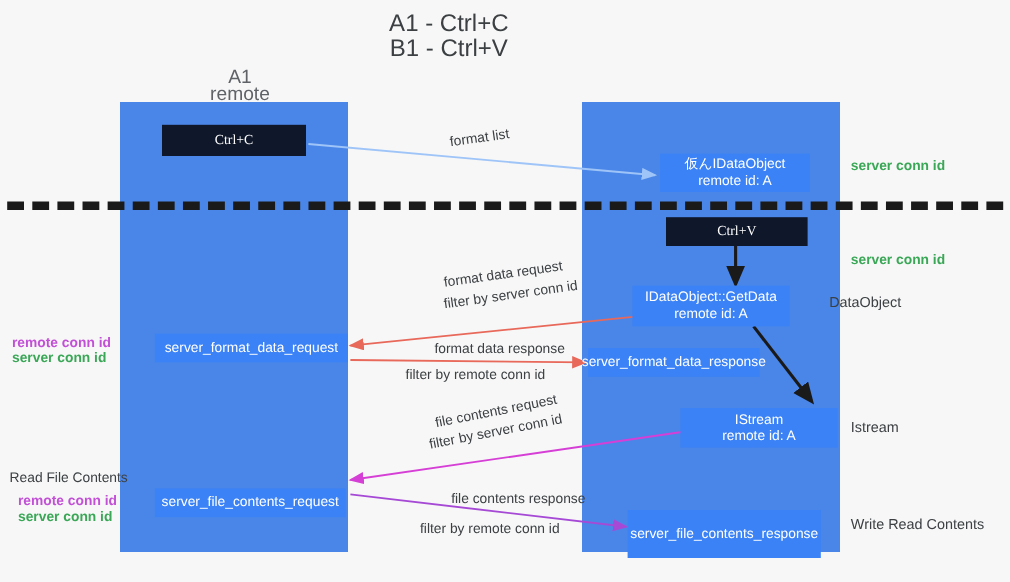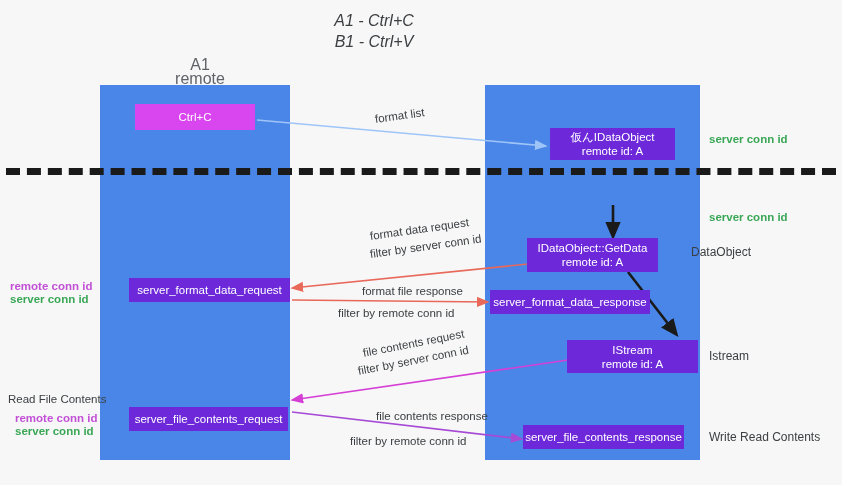--- a/index.html
+++ b/index.html
@@ -29,25 +29,24 @@
     height: 485px;
     pointer-events: none;
   }
   .abs { position: absolute; }
 
   
   .title {
     left: 0; top: 10px;
     width: 748px;
     text-align: center;
-    font-size: 16px;
+    font-size: 20px;
     line-height: 21px;
     color: #3c4043;
     white-space: pre-line;
-    font-style: italic;
   }
 
   
   .lane-head {
     text-align: center;
     font-size: 16px;
     line-height: 14px;
     color: #5f6368;
     white-space: pre-line;
   }
@@ -62,22 +61,22 @@
     box-sizing: border-box;
     display: flex;
     align-items: center;
     justify-content: center;
     text-align: center;
     color: #ffffff;
     font-size: 11.5px;
     line-height: 14px;
     white-space: pre-line;
   }
-  .node.green { background: #d946ef; }
-  .node.orange { background: #6d28d9; }
+  .node.green { background: #0f172a; font-family: Liberation Serif, serif; }
+  .node.orange { background: #3b82f6; }
 
   
   .dashed-sep {
     left: 6px;
     top: 168px;
     width: 830px;
     height: 0;
     border-top: 7px dashed #1a1a1a;
   }
 
@@ -153,44 +152,45 @@
     <line x1="292" y1="412" x2="522" y2="439" stroke="#a64ad6" stroke-width="1.6" marker-end="url(#ah-purple)"></line>
   </svg>
 
   <div class="abs dashed-sep"></div>
 
   <div class="abs node green" style="left:135px; top:104px; width:120px; height:26px;">Ctrl+C</div>
 
   <div class="abs node orange" style="left:550px; top:128px; width:125px; height:32px;">仮んIDataObject
 remote id: A</div>
 
+  <div class="abs node green" style="left:555px; top:181px; width:118px; height:24px;">Ctrl+V</div>
 
   <div class="abs node orange" style="left:527px; top:238px; width:131px; height:34px;">IDataObject::GetData
 remote id: A</div>
 
   <div class="abs node orange" style="left:129px; top:278px; width:161px; height:24px;">server_format_data_request</div>
 
-  <div class="abs node orange" style="left:490px; top:290px; width:160px; height:24px;">server_format_data_response</div>
+  <div class="abs node orange" style="left:490px; top:290px; width:143px; height:24px;">server_format_data_response</div>
 
   <div class="abs node orange" style="left:567px; top:340px; width:131px; height:33px;">IStream
 remote id: A</div>
 
   <div class="abs node orange" style="left:129px; top:407px; width:159px; height:24px;">server_file_contents_request</div>
 
-  <div class="abs node orange" style="left:523px; top:425px; width:161px; height:24px;">server_file_contents_response</div>
+  <div class="abs node orange" style="left:523px; top:425px; width:161px; height:40px;">server_file_contents_response</div>
 
   <div class="abs ann rot-up" style="left:375px; top:112px;">format list</div>
 
   <div class="abs ann rot-up" style="left:370px; top:229px;">format data request</div>
 
   <div class="abs ann rot-up" style="left:370px; top:247px;">
     <span>filter by </span><span class="c-green">server conn id</span>
   </div>
 
-  <div class="abs ann" style="left:362px; top:284px;">format file response</div>
+  <div class="abs ann" style="left:362px; top:284px;">format data response</div>
 
   <div class="abs ann" style="left:338px; top:306px;">
     <span>filter by </span><span class="c-purple">remote conn id</span>
   </div>
 
   <div class="abs ann rot-up2" style="left:363px; top:346px;">file contents request</div>
 
   <div class="abs ann rot-up2" style="left:358px; top:364px;">
     <span>filter by </span><span class="c-green">server conn id</span>
   </div>

